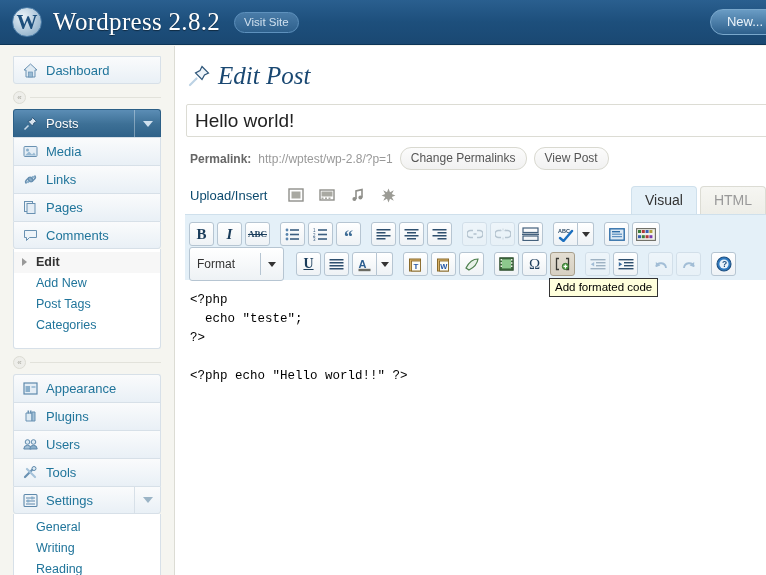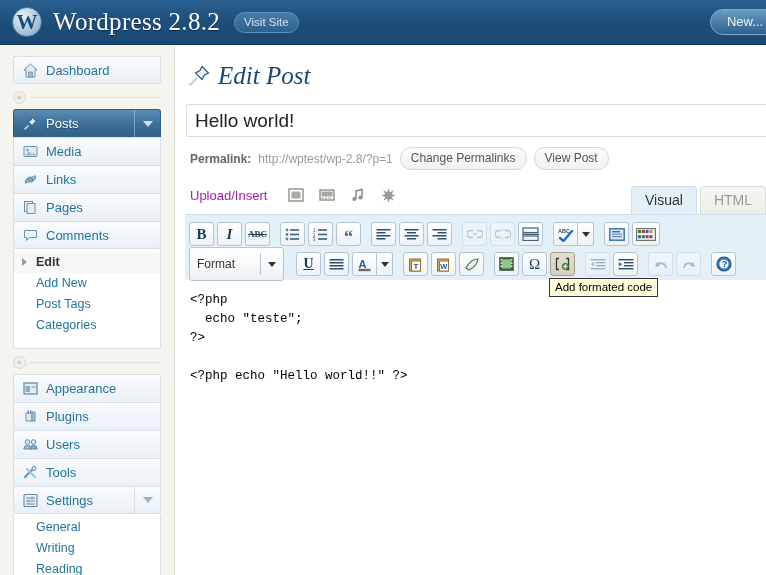--- a/index.html
+++ b/index.html
@@ -139,21 +139,21 @@
   .pill-btn {
     padding: 3px 10px 4px; font-size: 12px; color: #555;
     background: linear-gradient(to bottom, #fcfcfc, #f1f1f1);
     border: 1px solid #d9d9d0; border-radius: 11px; cursor: pointer;
     white-space: nowrap; font-family: "Liberation Sans", sans-serif;
   }
 
   #upload-row {
     display: flex; align-items: center; margin: 14px 0 0 4px; height: 22px;
   }
-  #upload-label { font-size: 13px; color: #a21caf; margin-right: 18px; }
+  #upload-label { font-size: 13px; color: #0c4a6e; margin-right: 18px; }
   .media-btn {
     width: 21px; height: 18px; margin-right: 10px; cursor: pointer;
     display: flex; align-items: center; justify-content: center;
   }
 
   
   #editor-tabs {
     position: absolute; right: 0; top: 186px; display: flex; align-items: flex-end;
   }
   .ed-tab {

